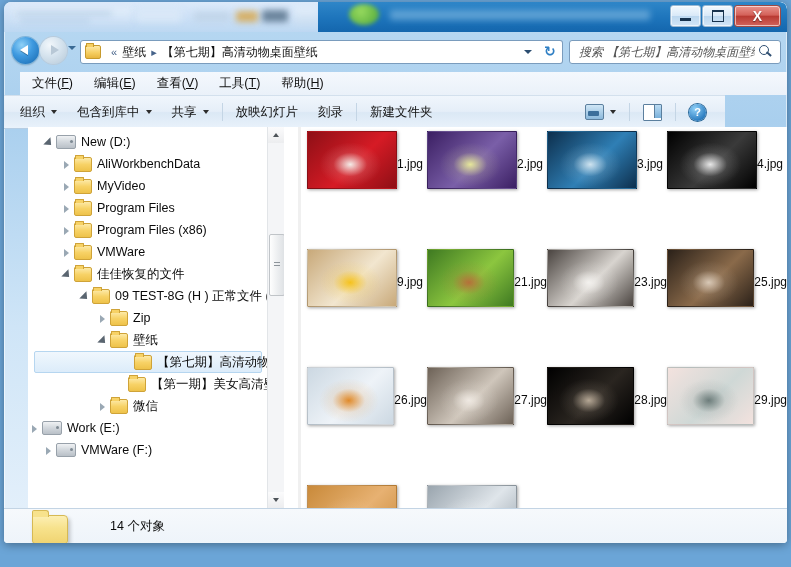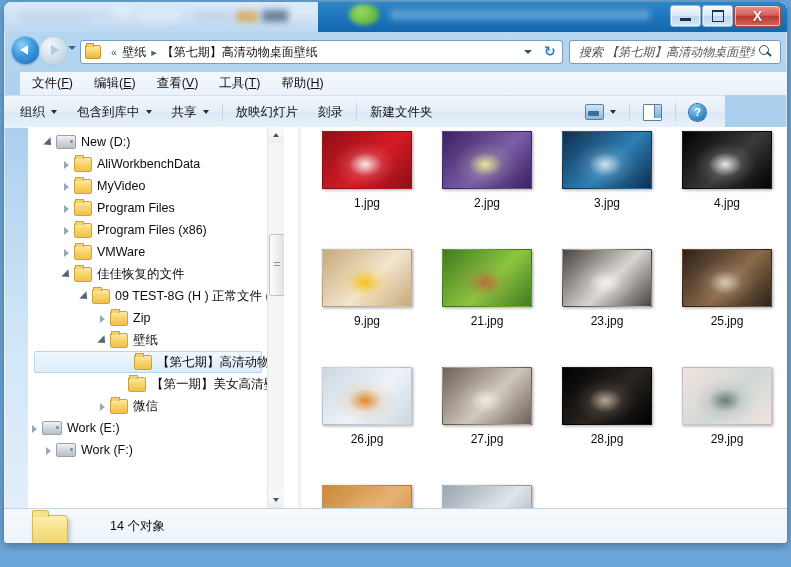--- a/index.html
+++ b/index.html
@@ -184,21 +184,21 @@
     border-left:3px solid transparent;border-right:3px solid transparent;}
   .sb-up .ca{top:6px;border-bottom:4px solid #4d5358;}
   .sb-dn .ca{top:6px;border-top:4px solid #4d5358;}
   .sb-thumb{position:absolute;left:1px;width:14px;border:1px solid #c0c4c8;
     border-radius:2px;
     background:linear-gradient(90deg,#fefefe,#eceef0 55%,#dfe2e5);}
   .sb-grip{position:absolute;left:4px;top:50%;margin-top:-3px;width:6px;height:6px;
     background:repeating-linear-gradient(180deg,#8d949a 0 1px,transparent 1px 3px);}
   
   .frow{position:absolute;left:0;width:480px;display:flex;}
-  .fcell{width:120px;display:flex;flex-direction:column;align-items:center;}
+  .fcell{width:120px;display:flex;flex-direction:row;align-items:center;}
   .thumb{width:88px;height:56px;box-shadow:1px 1px 3px rgba(0,0,0,.35);
     border:1px solid rgba(0,0,0,.12);overflow:hidden;position:relative;}
   .fname{margin-top:7px;font-size:12px;color:#0b0b0b;}
   
   #statusbar{position:absolute;left:0;top:506px;width:783px;height:35px;
     background:linear-gradient(180deg,#f6f9fc 0%,#eef4fa 100%);
     border-top:1px solid #c3d4e4;display:flex;align-items:center;}
   #status-folder{width:42px;height:34px;margin-left:26px;position:relative;flex:none;}
   #status-folder .fb{position:absolute;left:2px;top:5px;width:34px;height:27px;
     background:linear-gradient(180deg,#fcefb4 0%,#f7e28c 45%,#f0d472 100%);
@@ -387,21 +387,21 @@
             <span class="tlabel">微信</span>
           </div>
           <div class="tnode" style="">
             <span class="exp closed"></span>
             <span class="dicon"></span>
             <span class="tlabel">Work (E:)</span>
           </div>
           <div class="tnode" style="padding-left: 14px;">
             <span class="exp closed"></span>
             <span class="dicon"></span>
-            <span class="tlabel">Work (F:)</span>
+            <span class="tlabel">VMWare (F:)</span>
           </div>
         </div>
       <div class="sb" id="tree-sb" style="right:0;top:0;height:381px;">
         <div class="sb-arrow sb-up" style="top:0;">
           <div class="ca"></div>
         </div>
         <div class="sb-thumb" style="top:107px;height:60px;">
           <div class="sb-grip"></div>
         </div>
         <div class="sb-arrow sb-dn" style="top:365px;">

